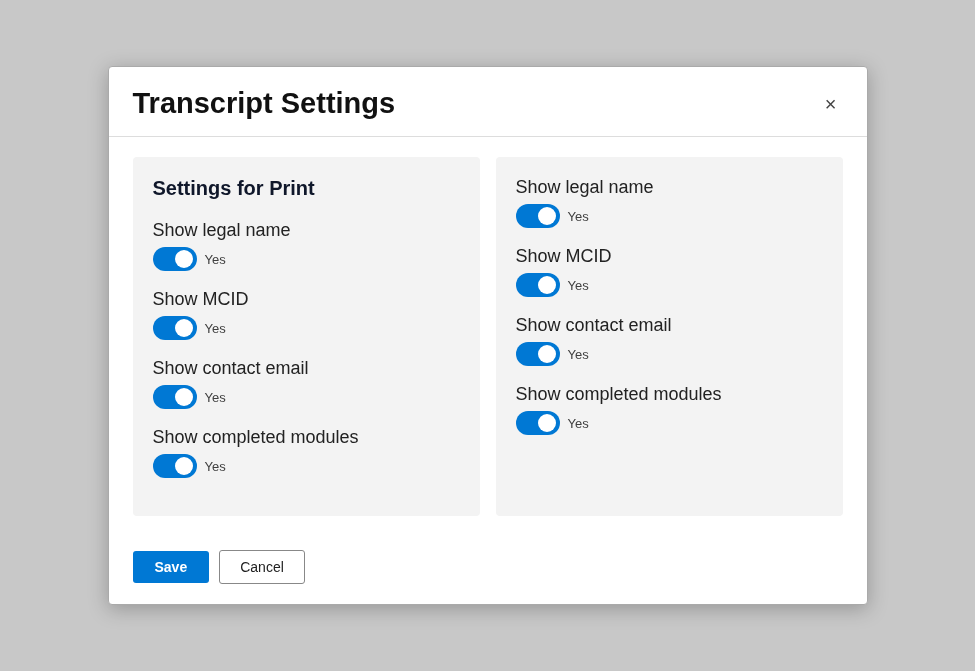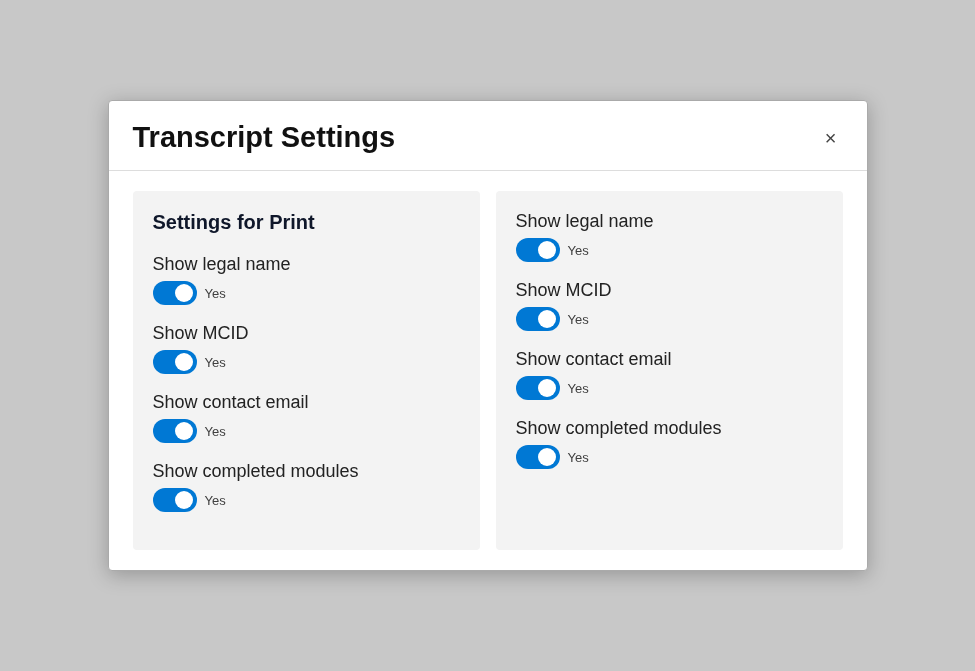--- a/index.html
+++ b/index.html
@@ -267,13 +267,17 @@
             <input type="checkbox" checked="" style="">
             <span class="toggle-track"></span>
             <span class="toggle-thumb"></span>
           </label>
           <span class="toggle-yes-label">Yes</span>
         </div>
       </div>
     </div>
   </div>
 
+  <div class="dialog-footer">
+    <button class="btn-save">Save</button>
+    <button class="btn-cancel">Cancel</button>
+  </div>
 </div>
 
 </body></html>

